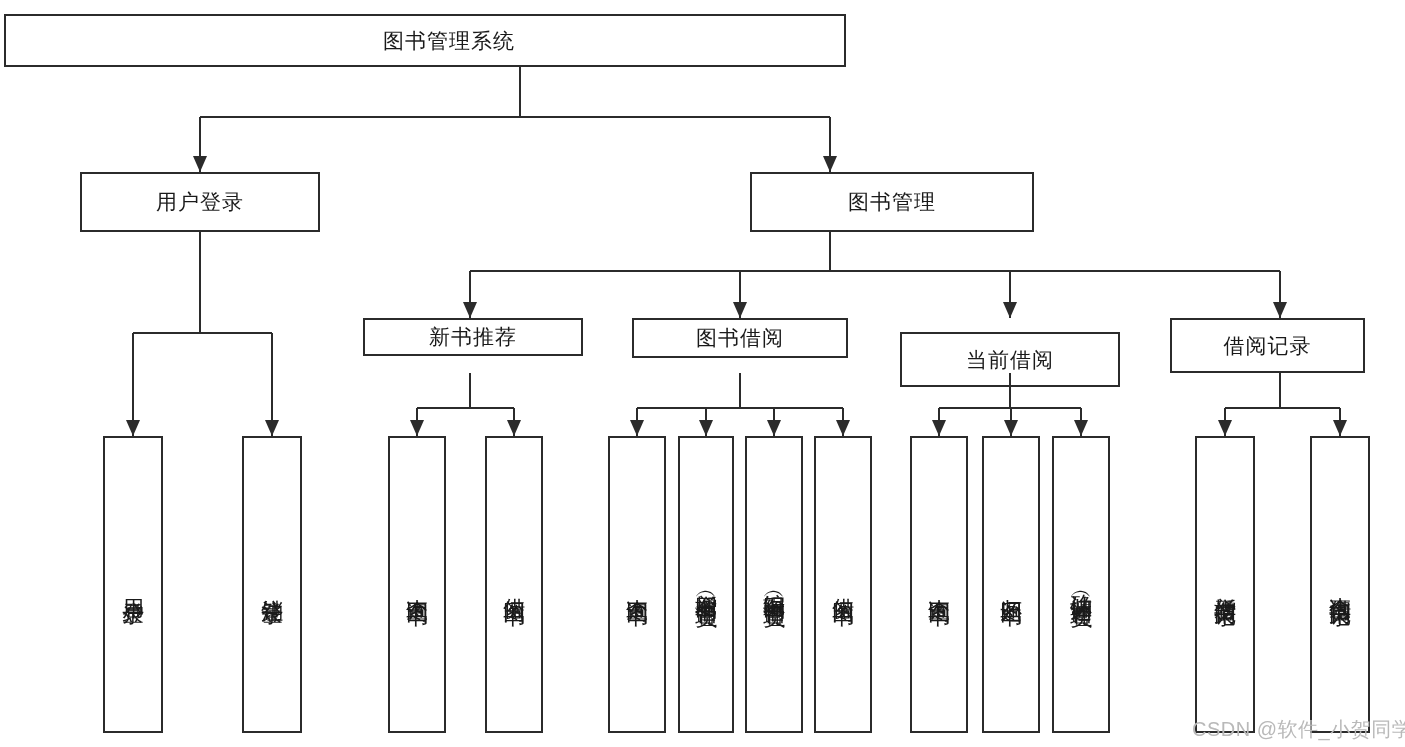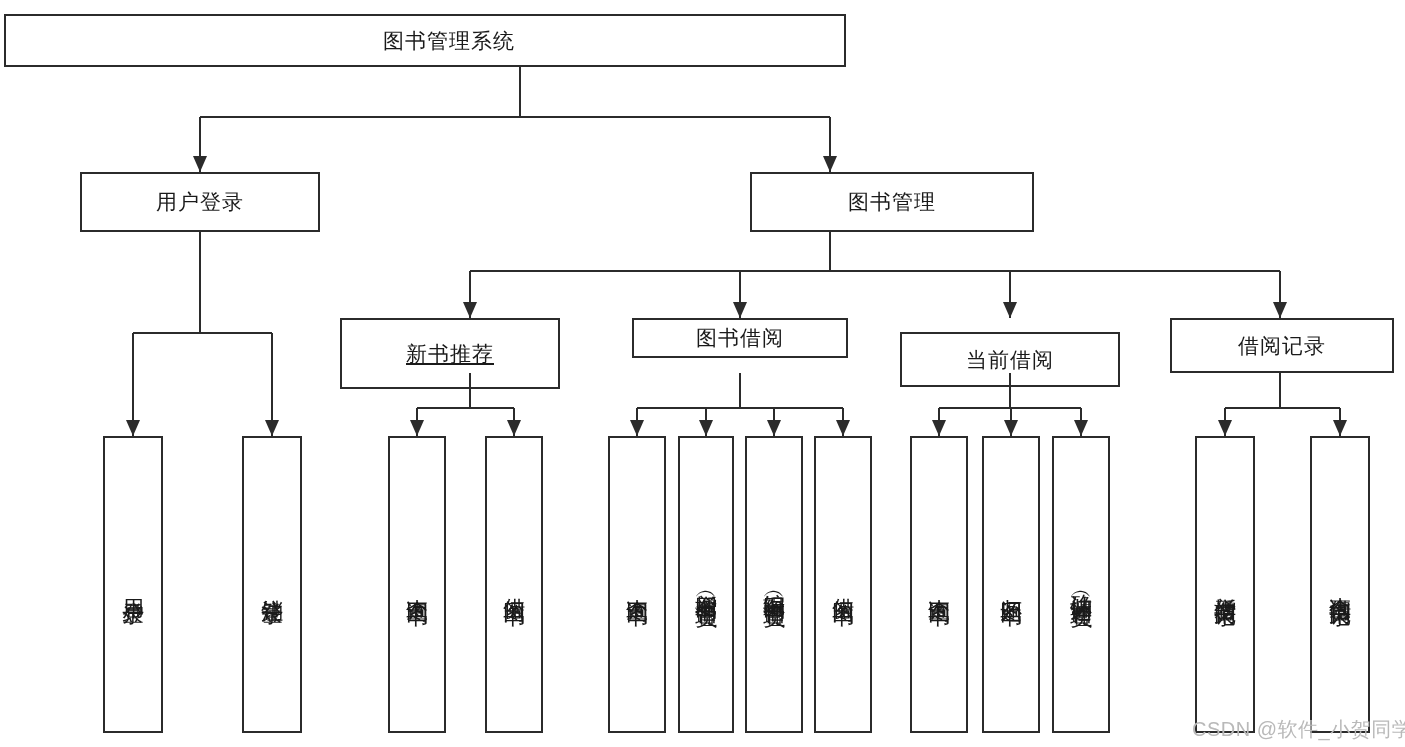--- a/index.html
+++ b/index.html
@@ -70,30 +70,30 @@
   <div id="nodes">
       <div class="node h" style="left: 4px; top: 14px; width: 842px; height: 53px; padding-left: 48px;">
         <span>图书管理系统</span>
       </div>
       <div class="node h" style="left: 80px; top: 172px; width: 240px; height: 60px;">
         <span>用户登录</span>
       </div>
       <div class="node h" style="left: 710px; top: 172px; width: 284px; height: 60px; margin-left: 40px;">
         <span>图书管理</span>
       </div>
-      <div class="node h" style="left: 340px; top: 318px; width: 220px; height: 71px; text-decoration: underline;">
+      <div class="node h" style="left: 363px; top: 318px; width: 220px; height: 38px;">
         <span>新书推荐</span>
       </div>
       <div class="node h" style="left: 632px; top: 318px; width: 216px; height: 40px;">
         <span>图书借阅</span>
       </div>
       <div class="node h" style="left: 900px; top: 332px; width: 220px; height: 55px;">
         <span>当前借阅</span>
       </div>
-      <div class="node h" style="left: 1170px; top: 318px; width: 224px; height: 55px; text-align: center;">
+      <div class="node h" style="left: 1170px; top: 318px; width: 195px; height: 55px; text-align: center;">
         <span>借阅记录</span>
       </div>
       <div class="node v" style="left: 103px; top: 436px; width: 60px; height: 297px;">
         <span class="vtext">用户登录</span>
       </div>
       <div class="node v" style="left: 242px; top: 436px; width: 60px; height: 297px;">
         <span class="vtext">注销登录</span>
       </div>
       <div class="node v" style="left: 388px; top: 436px; width: 58px; height: 297px;">
         <span class="vtext">查询图书</span>

